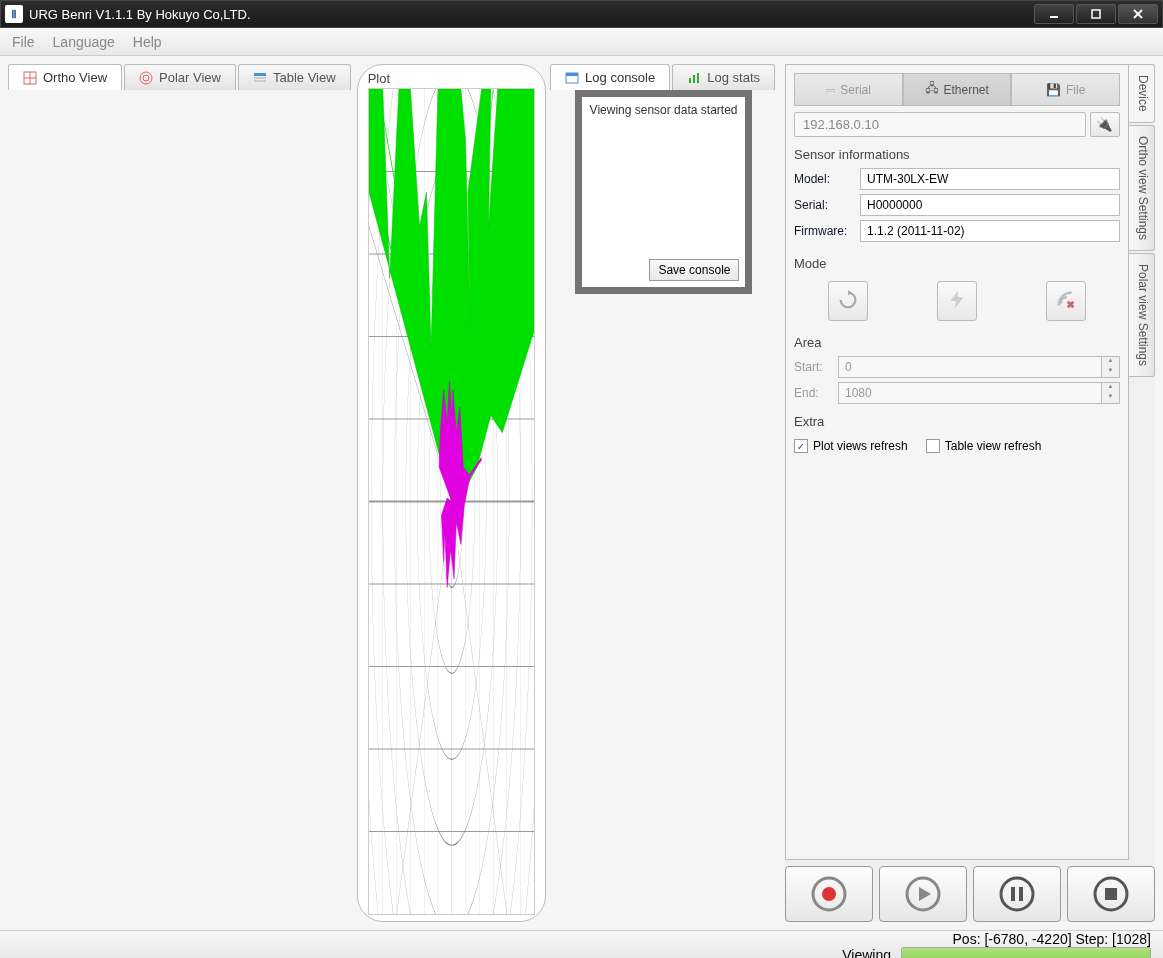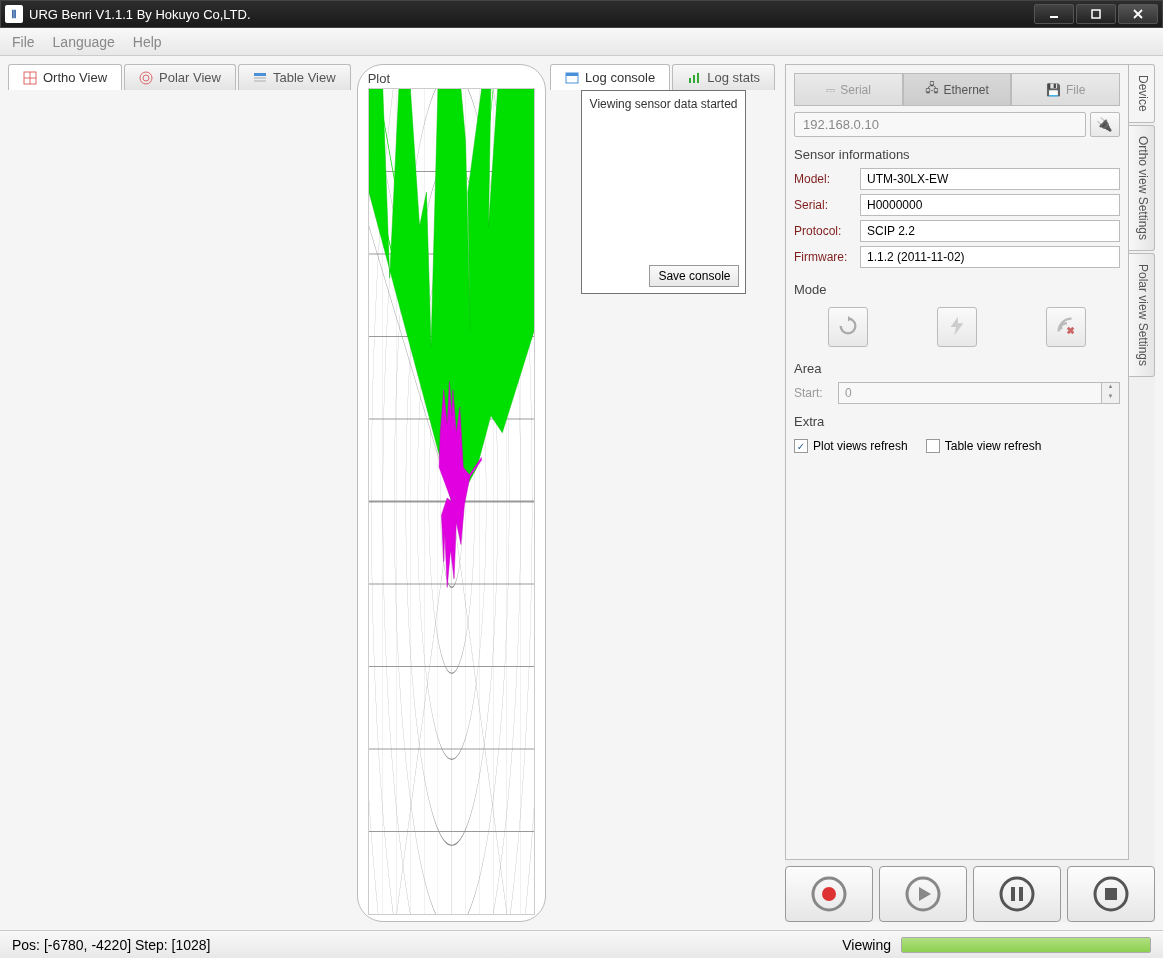--- a/index.html
+++ b/index.html
@@ -18,54 +18,54 @@
 .tabs { display: flex; height: 26px; }
 .tab { padding: 4px 14px; background: linear-gradient(#f8f8f8, #e4e4e4); border: 1px solid #bbb; border-bottom: none; border-radius: 3px 3px 0 0; font-size: 13px; display: flex; align-items: center; gap: 6px; margin-right: 2px; color: #555; }
 .tab.active { background: #fff; color: #333; font-weight: 500; }
 .tab-icon { width: 14px; height: 14px; display: inline-block; }
 .panel { border: 1px solid #bbb; background: #fff; border-radius: 0 3px 3px 3px; }
 .plot-panel { flex: 1; padding: 6px 10px; display: flex; flex-direction: column; border-radius: 26px; }
 .plot-title { font-size: 13px; margin-bottom: 2px; color: #444; }
 .plot-area { flex: 1; border: 1px solid #ccc; background: #fff; position: relative; overflow: hidden; }
 .log-section { height: 230px; display: flex; flex-direction: column; align-items: center; }
 .log-tabs { display: flex; height: 26px; }
-.log-panel { flex: 1; border: 1px solid #737373; background: #fff; padding: 6px 8px; position: relative; }
+.log-panel { flex: 1; border: 7px solid #737373; background: #fff; padding: 6px 8px; position: relative; }
 .log-text { font-size: 12px; color: #333; }
 .save-console-btn { position: absolute; bottom: 6px; right: 6px; padding: 3px 8px; background: linear-gradient(#fafafa, #e8e8e8); border: 1px solid #999; font-size: 12px; margin-left: 43px; }
 .right-col { width: 370px; display: flex; flex-direction: column; background: #f0f0f0; }
 .side-area { flex: 1; display: flex; }
 .side-content { flex: 1; border: 1px solid #bbb; padding: 8px; background: #f5f5f5; }
 .side-vtabs { width: 26px; display: flex; flex-direction: column; }
 .vtab { writing-mode: vertical-rl; padding: 10px 4px; background: linear-gradient(to right, #f8f8f8, #e4e4e4); border: 1px solid #bbb; border-left: none; border-radius: 0 3px 3px 0; font-size: 12px; color: #555; margin-bottom: 2px; text-orientation: mixed; }
 .vtab.active { background: #f5f5f5; }
 .conn-tabs { display: flex; margin-bottom: 6px; }
 .conn-tab { flex: 1; padding: 5px 6px; background: linear-gradient(#eaeaea, #dcdcdc); border: 1px solid #bbb; font-size: 12px; display: flex; align-items: center; justify-content: center; gap: 5px; color: #999; }
 .conn-tab.active { background: linear-gradient(#d8d8d8, #ccc); color: #555; }
 .ip-row { display: flex; gap: 4px; margin-bottom: 10px; }
 .ip-input { flex: 1; padding: 4px 8px; border: 1px solid #bbb; background: #f8f8f8; color: #888; font-size: 13px; border-radius: 2px; }
 .ip-btn { width: 30px; border: 1px solid #bbb; background: linear-gradient(#fafafa, #e8e8e8); border-radius: 2px; display: flex; align-items: center; justify-content: center; }
 .groupless-title { font-size: 13px; color: #444; margin-bottom: 6px; }
 .info-row { display: flex; align-items: center; margin-bottom: 4px; }
-.info-label { width: 66px; font-size: 12px; color: #7f1d1d; }
+.info-label { width: 66px; font-size: 12px; color: #0f172a; }
 .info-input { flex: 1; padding: 3px 6px; border: 1px solid #bbb; background: #fff; font-size: 12px; }
 .mode-btns { display: flex; justify-content: space-around; padding: 4px 0; }
 .mode-btn { width: 40px; height: 40px; background: linear-gradient(#fafafa, #e8e8e8); border: 1px solid #bbb; border-radius: 3px; display: flex; align-items: center; justify-content: center; color: #aaa; }
 .area-row { display: flex; align-items: center; margin-bottom: 4px; }
 .area-label { width: 44px; color: #999; font-size: 12px; }
 .spinner { flex: 1; display: flex; }
 .spinner input { flex: 1; padding: 3px 6px; border: 1px solid #bbb; background: #f8f8f8; color: #999; font-size: 12px; }
 .spinner-btns { width: 18px; border: 1px solid #bbb; border-left: none; background: #f0f0f0; display: flex; flex-direction: column; }
 .spinner-btns div { flex: 1; font-size: 6px; text-align: center; color: #888; }
 .extra-checks { display: flex; gap: 18px; padding: 4px 0; }
 .check-item { display: flex; align-items: center; gap: 5px; font-size: 12px; }
 .check-box { width: 14px; height: 14px; border: 1px solid #999; background: #fff; display: flex; align-items: center; justify-content: center; font-size: 10px; color: #2a5aa0; }
 .controls { display: flex; gap: 6px; padding: 6px 0 0 0; }
 .ctl-btn { flex: 1; height: 56px; background: linear-gradient(#fdfdfd, #e6e6e6); border: 1px solid #999; border-radius: 4px; display: flex; align-items: center; justify-content: center; }
 .ctl-btn svg { width: 36px; height: 36px; }
-.statusbar { height: 28px; background: linear-gradient(#f8f8f8, #e8e8e8); border-top: 1px solid #ccc; display: flex; align-items: center; padding: 0 12px; font-size: 14px; }
+.statusbar { height: 28px; background: linear-gradient(#f8f8f8, #e8e8e8); border-top: 1px solid #ccc; display: flex; align-items: flex-end; padding: 0 12px; font-size: 14px; flex-direction: column; }
 .status-left { flex: 1; }
 .status-right { display: flex; align-items: center; gap: 10px; }
 .progress { width: 250px; height: 16px; border: 1px solid #aaa; background: #fff; position: relative; border-radius: 2px; overflow: hidden; }
 .progress-fill { height: 100%; background: linear-gradient(#b0e080, #8dd050); }
 </style>
 </head>
 <body>
 
 <div class="window">
 
@@ -241,24 +241,20 @@
             <div class="groupless-title">Sensor informations</div>
             <div class="info-row">
                 <div class="info-label">Model:</div>
                 <input class="info-input" readonly="" value="UTM-30LX-EW" style="">
               </div>
             <div class="info-row">
                 <div class="info-label">Serial:</div>
                 <input class="info-input" readonly="" value="H0000000" style="">
               </div>
             <div class="info-row">
-                <div class="info-label">Protocol:</div>
-                <input class="info-input" readonly="" value="SCIP 2.2" style="">
-              </div>
-            <div class="info-row">
                 <div class="info-label">Firmware:</div>
                 <input class="info-input" readonly="" value="1.1.2 (2011-11-02)" style="">
               </div>
           </div>
 
           <div style="margin-top:14px">
             <div class="groupless-title">Mode</div>
             <div class="mode-btns">
               <button class="mode-btn">
                   <span><svg width="22" height="22" viewBox="0 0 24 24">
@@ -280,20 +276,30 @@
                 </button>
             </div>
           </div>
 
           <div style="margin-top:10px">
             <div class="groupless-title">Area</div>
             <div class="area-row">
                 <div class="area-label">Start:</div>
                 <div class="spinner">
                   <input value="0" style="">
+                  <div class="spinner-btns">
+                    <div>▲</div>
+                    <div>▼</div>
+                  </div>
+                </div>
+              </div>
+            <div class="area-row">
+                <div class="area-label">End:</div>
+                <div class="spinner">
+                  <input value="1080" style="">
                   <div class="spinner-btns">
                     <div>▲</div>
                     <div>▼</div>
                   </div>
                 </div>
               </div>
           </div>
 
           <div style="margin-top:10px">
             <div class="groupless-title">Extra</div>

